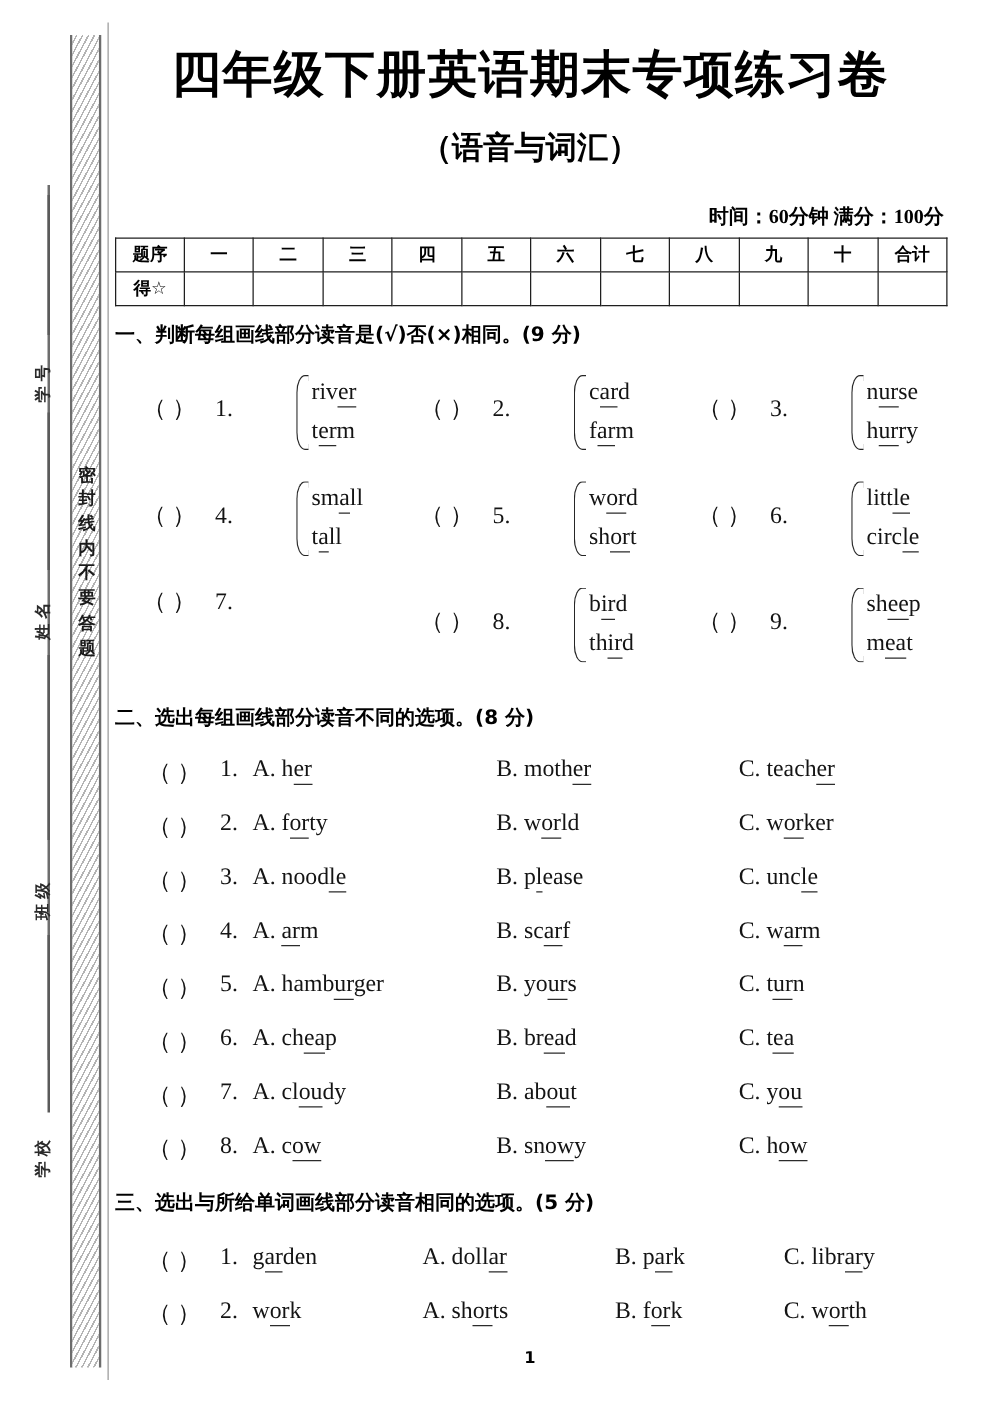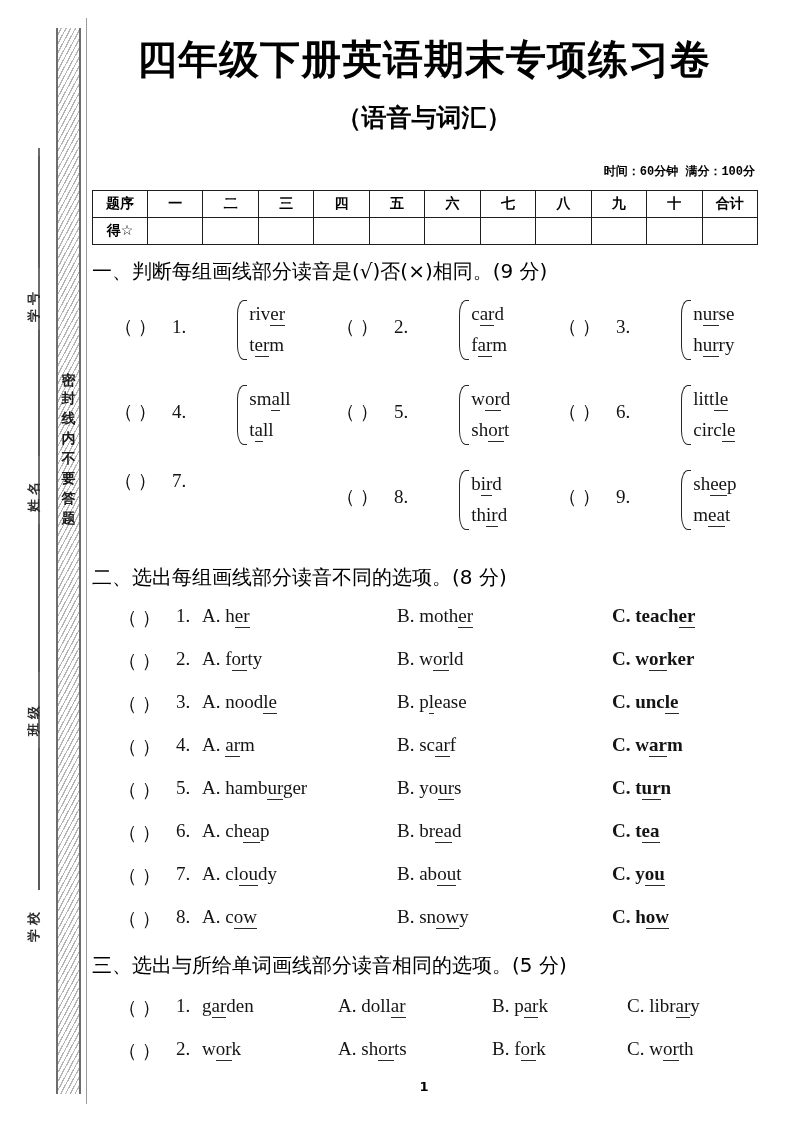--- a/index.html
+++ b/index.html
@@ -111,23 +111,23 @@
     width: 668px;
     text-align: center;
     font-family: "DejaVu Sans", sans-serif;
     font-weight: 700;
     font-size: 25px;
     color: #000;
   }
   #exam-meta {
     position: absolute;
     right: 38px; top: 163px;
-    font-family: Liberation Mono, monospace;
-    font-weight: 700;
-    font-size: 12px;
+    font-family: Liberation Serif, serif;
+    font-weight: 700;
+    font-size: 16px;
     color: #000;
     white-space: nowrap;
   }
 
   
   #score-table {
     position: absolute;
     left: 2px; top: 190px;
     width: 666px;
     border-collapse: collapse;
@@ -145,22 +145,22 @@
     padding: 0;
   }
   #score-table td.head-cell { width: 54px; margin-top: 32px; }
   #score-table td.blank-cell { }
 
   
   .sec-heading {
     position: absolute;
     left: 2px;
     font-family: "DejaVu Sans", sans-serif;
-    font-weight: 400;
-    font-size: 20px;
+    font-weight: 700;
+    font-size: 16px;
     color: #000;
     white-space: nowrap;
     letter-spacing: 0px;
   }
 
   
   .p1-item {
     position: absolute;
     font-size: 19px;
     white-space: nowrap;
@@ -210,21 +210,21 @@
     font-size: 19px;
     white-space: nowrap;
   }
   .q-paren { position: absolute; left: 26px; }
   .q-num   { position: absolute; left: 84px; }
   .opt     { position: absolute; }
 
   
   .p2-a { left: 110px; }
   .p2-b { left: 305px; }
-  .p2-c { left: 520px; font-weight: bold; }
+  .p2-c { left: 499px; }
 
   
   .p3-w { left: 110px; }
   .p3-a { left: 246px; }
   .p3-b { left: 400px; }
   .p3-c { left: 535px; }
 
   #page-number {
     position: absolute;
     left: 0; top: 1079px;

